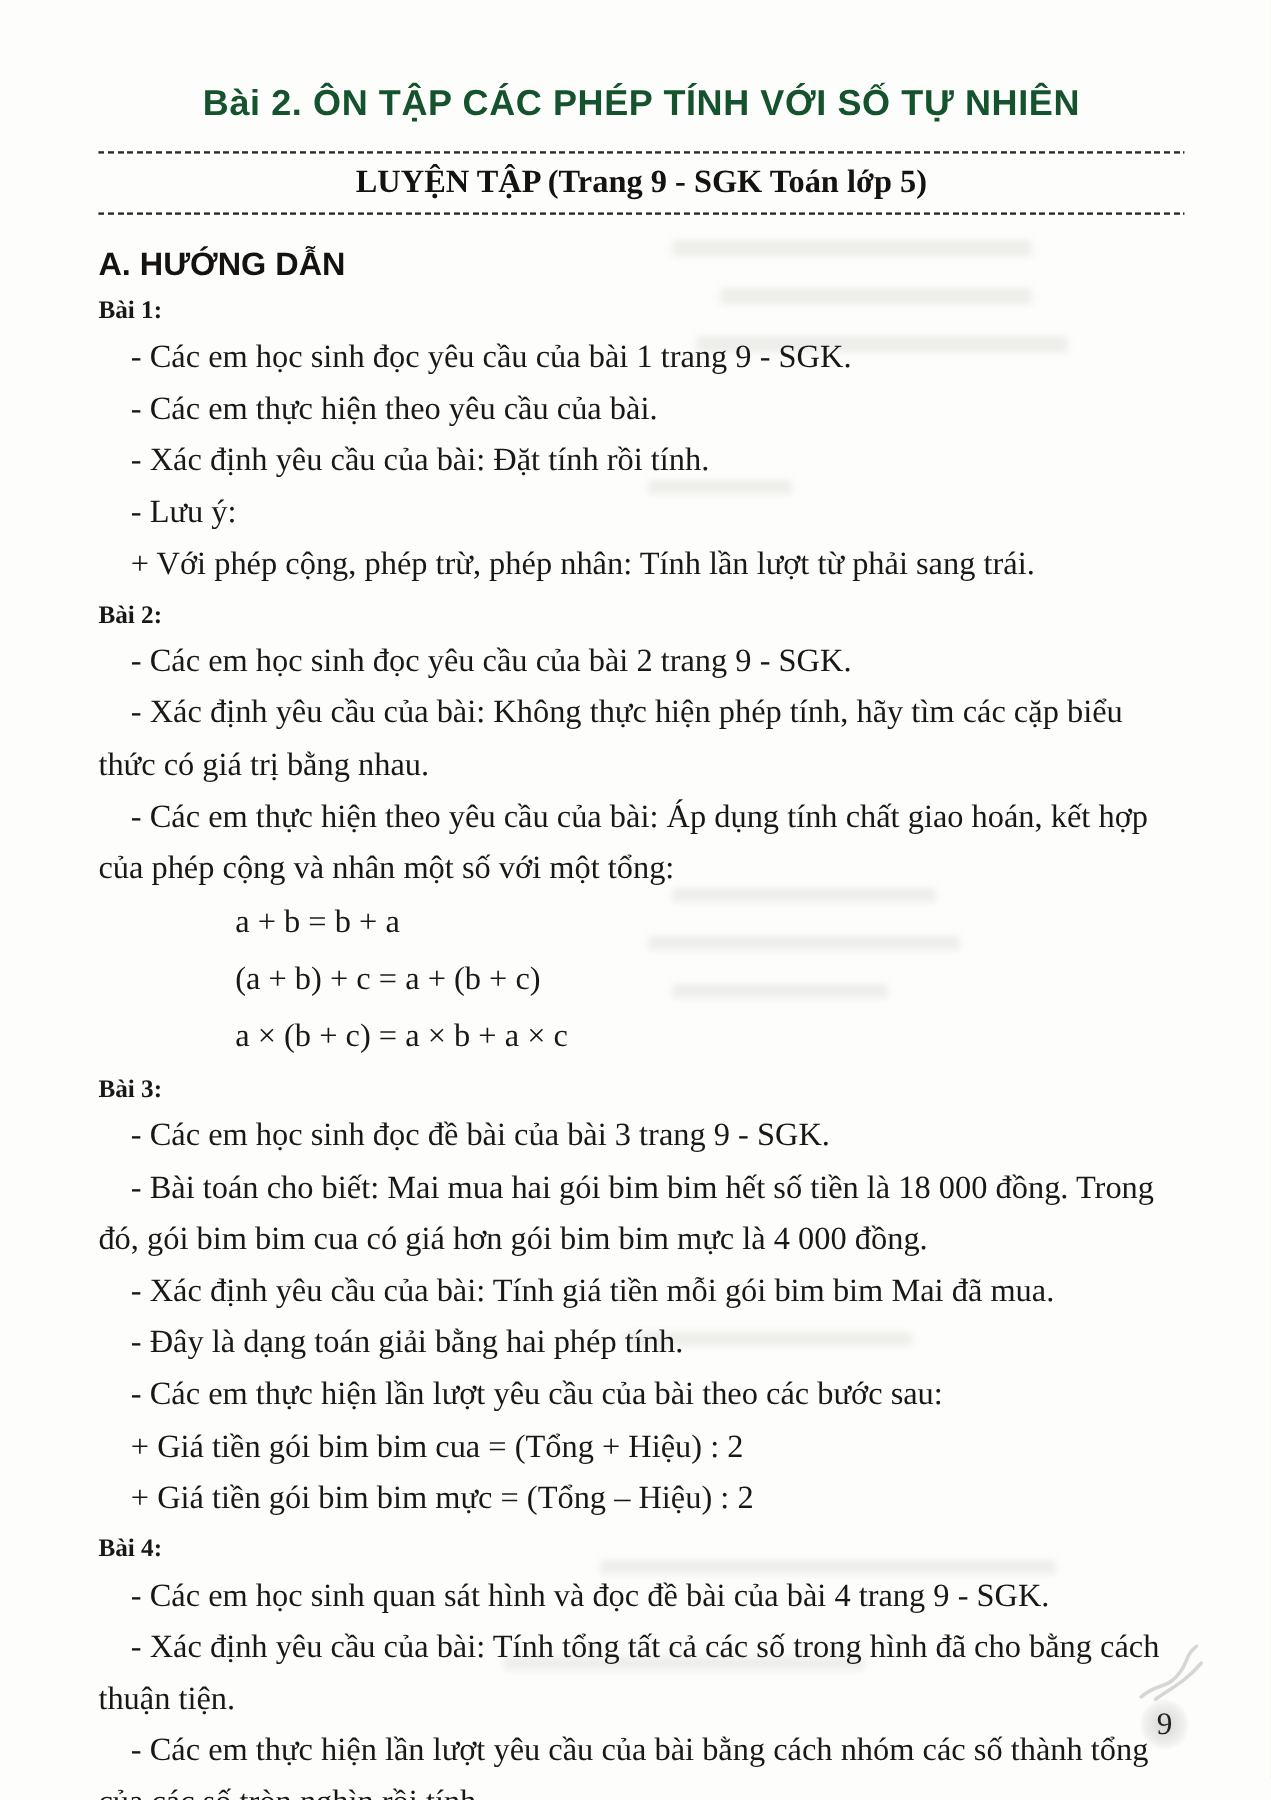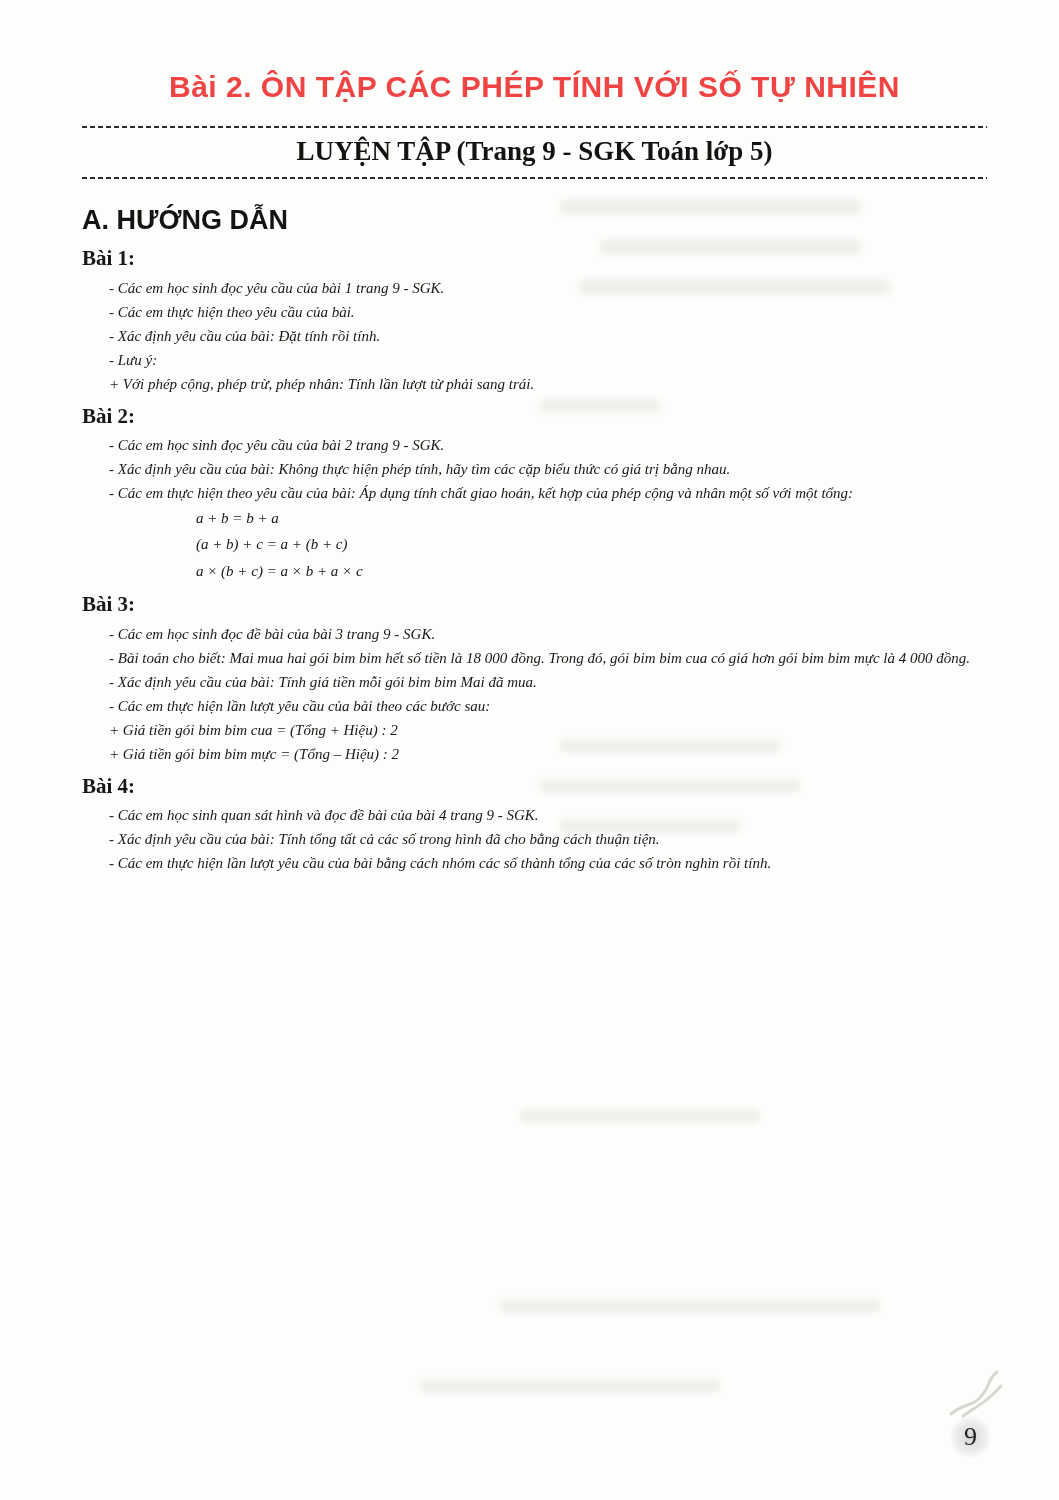--- a/index.html
+++ b/index.html
@@ -22,21 +22,21 @@
     padding: 70px 72px 0 82px;
     z-index: 2;
   }
   .doc-title {
     font-family: "Liberation Sans", sans-serif;
     font-weight: bold;
     font-size: 30px;
     text-align: center;
     letter-spacing: 0.5px;
     margin: 0 0 22px 0;
-    color: #ef4444;
+    color: #14532d;
   }
   .dashed-rule {
     height: 2px;
     background: repeating-linear-gradient(to right, #2c2b29 0 5px, transparent 5px 8px);
     border: none;
     margin: 0;
   }
   .doc-subtitle {
     font-family: "Liberation Serif", serif;
     font-weight: bold;
@@ -52,24 +52,23 @@
     margin: 26px 0 6px 0;
     color: #141312;
   }
   .bai-label {
     font-weight: bold;
     font-size: 21px;
     margin: 4px 0 0 0;
     line-height: 1.6;
   }
   .line {
-    font-size: 15px;
+    font-size: 27px;
     line-height: 1.6;
     margin: 0;
-    font-style: italic;
   }
   .line.dash, .line.plus {
     text-indent: 27px;
   }
   .line.formula {
     margin-left: 114px;
     text-indent: 0;
     line-height: 1.75;
   }
   .page-number {
@@ -144,20 +143,21 @@
         <p class="line dash">- Các em học sinh đọc yêu cầu của bài 2 trang 9 - SGK.</p>
         <p class="line dash">- Xác định yêu cầu của bài: Không thực hiện phép tính, hãy tìm các cặp biểu thức có giá trị bằng nhau.</p>
         <p class="line dash">- Các em thực hiện theo yêu cầu của bài: Áp dụng tính chất giao hoán, kết hợp của phép cộng và nhân một số với một tổng:</p>
         <p class="line formula">a + b = b + a</p>
         <p class="line formula">(a + b) + c = a + (b + c)</p>
         <p class="line formula">a × (b + c) = a × b + a × c</p>
         <p class="bai-label">Bài 3:</p>
         <p class="line dash">- Các em học sinh đọc đề bài của bài 3 trang 9 - SGK.</p>
         <p class="line dash">- Bài toán cho biết: Mai mua hai gói bim bim hết số tiền là 18 000 đồng. Trong đó, gói bim bim cua có giá hơn gói bim bim mực là 4 000 đồng.</p>
         <p class="line dash">- Xác định yêu cầu của bài: Tính giá tiền mỗi gói bim bim Mai đã mua.</p>
+        <p class="line dash">- Đây là dạng toán giải bằng hai phép tính.</p>
         <p class="line dash">- Các em thực hiện lần lượt yêu cầu của bài theo các bước sau:</p>
         <p class="line plus">+ Giá tiền gói bim bim cua = (Tổng + Hiệu) : 2</p>
         <p class="line plus">+ Giá tiền gói bim bim mực = (Tổng – Hiệu) : 2</p>
         <p class="bai-label">Bài 4:</p>
         <p class="line dash">- Các em học sinh quan sát hình và đọc đề bài của bài 4 trang 9 - SGK.</p>
         <p class="line dash">- Xác định yêu cầu của bài: Tính tổng tất cả các số trong hình đã cho bằng cách thuận tiện.</p>
         <p class="line dash">- Các em thực hiện lần lượt yêu cầu của bài bằng cách nhóm các số thành tổng của các số tròn nghìn rồi tính.</p>
       </div>
 
   </div>

